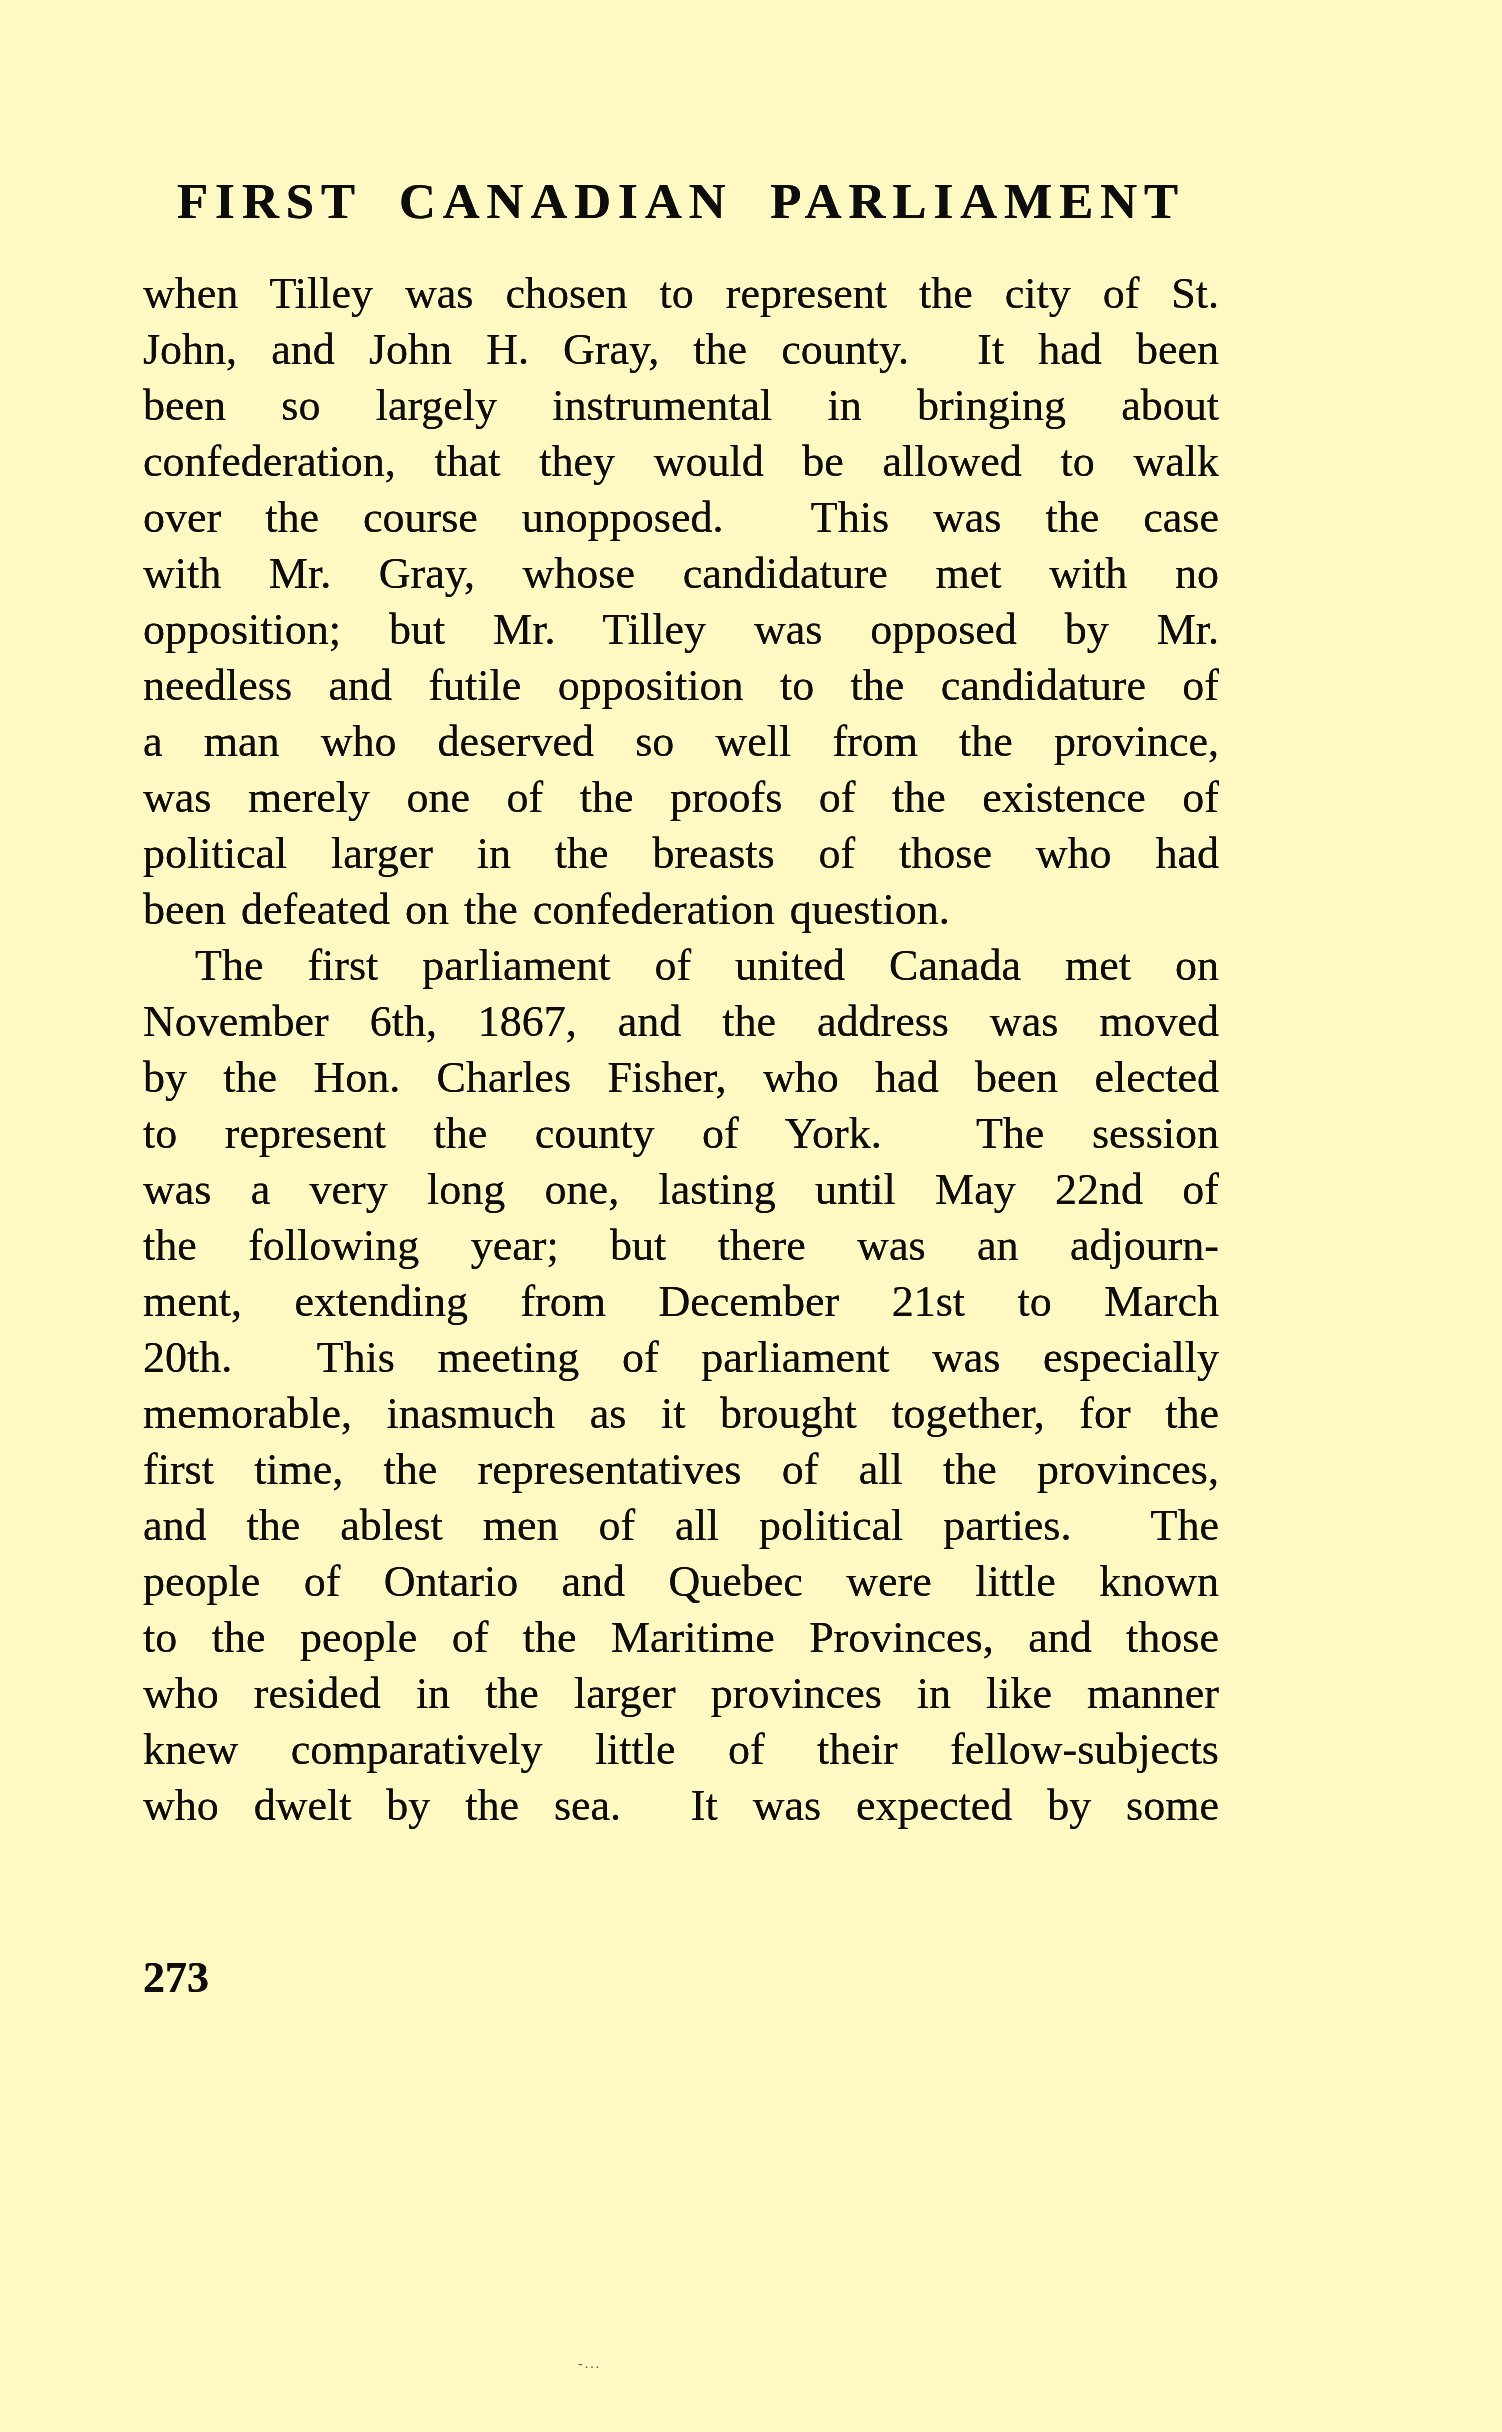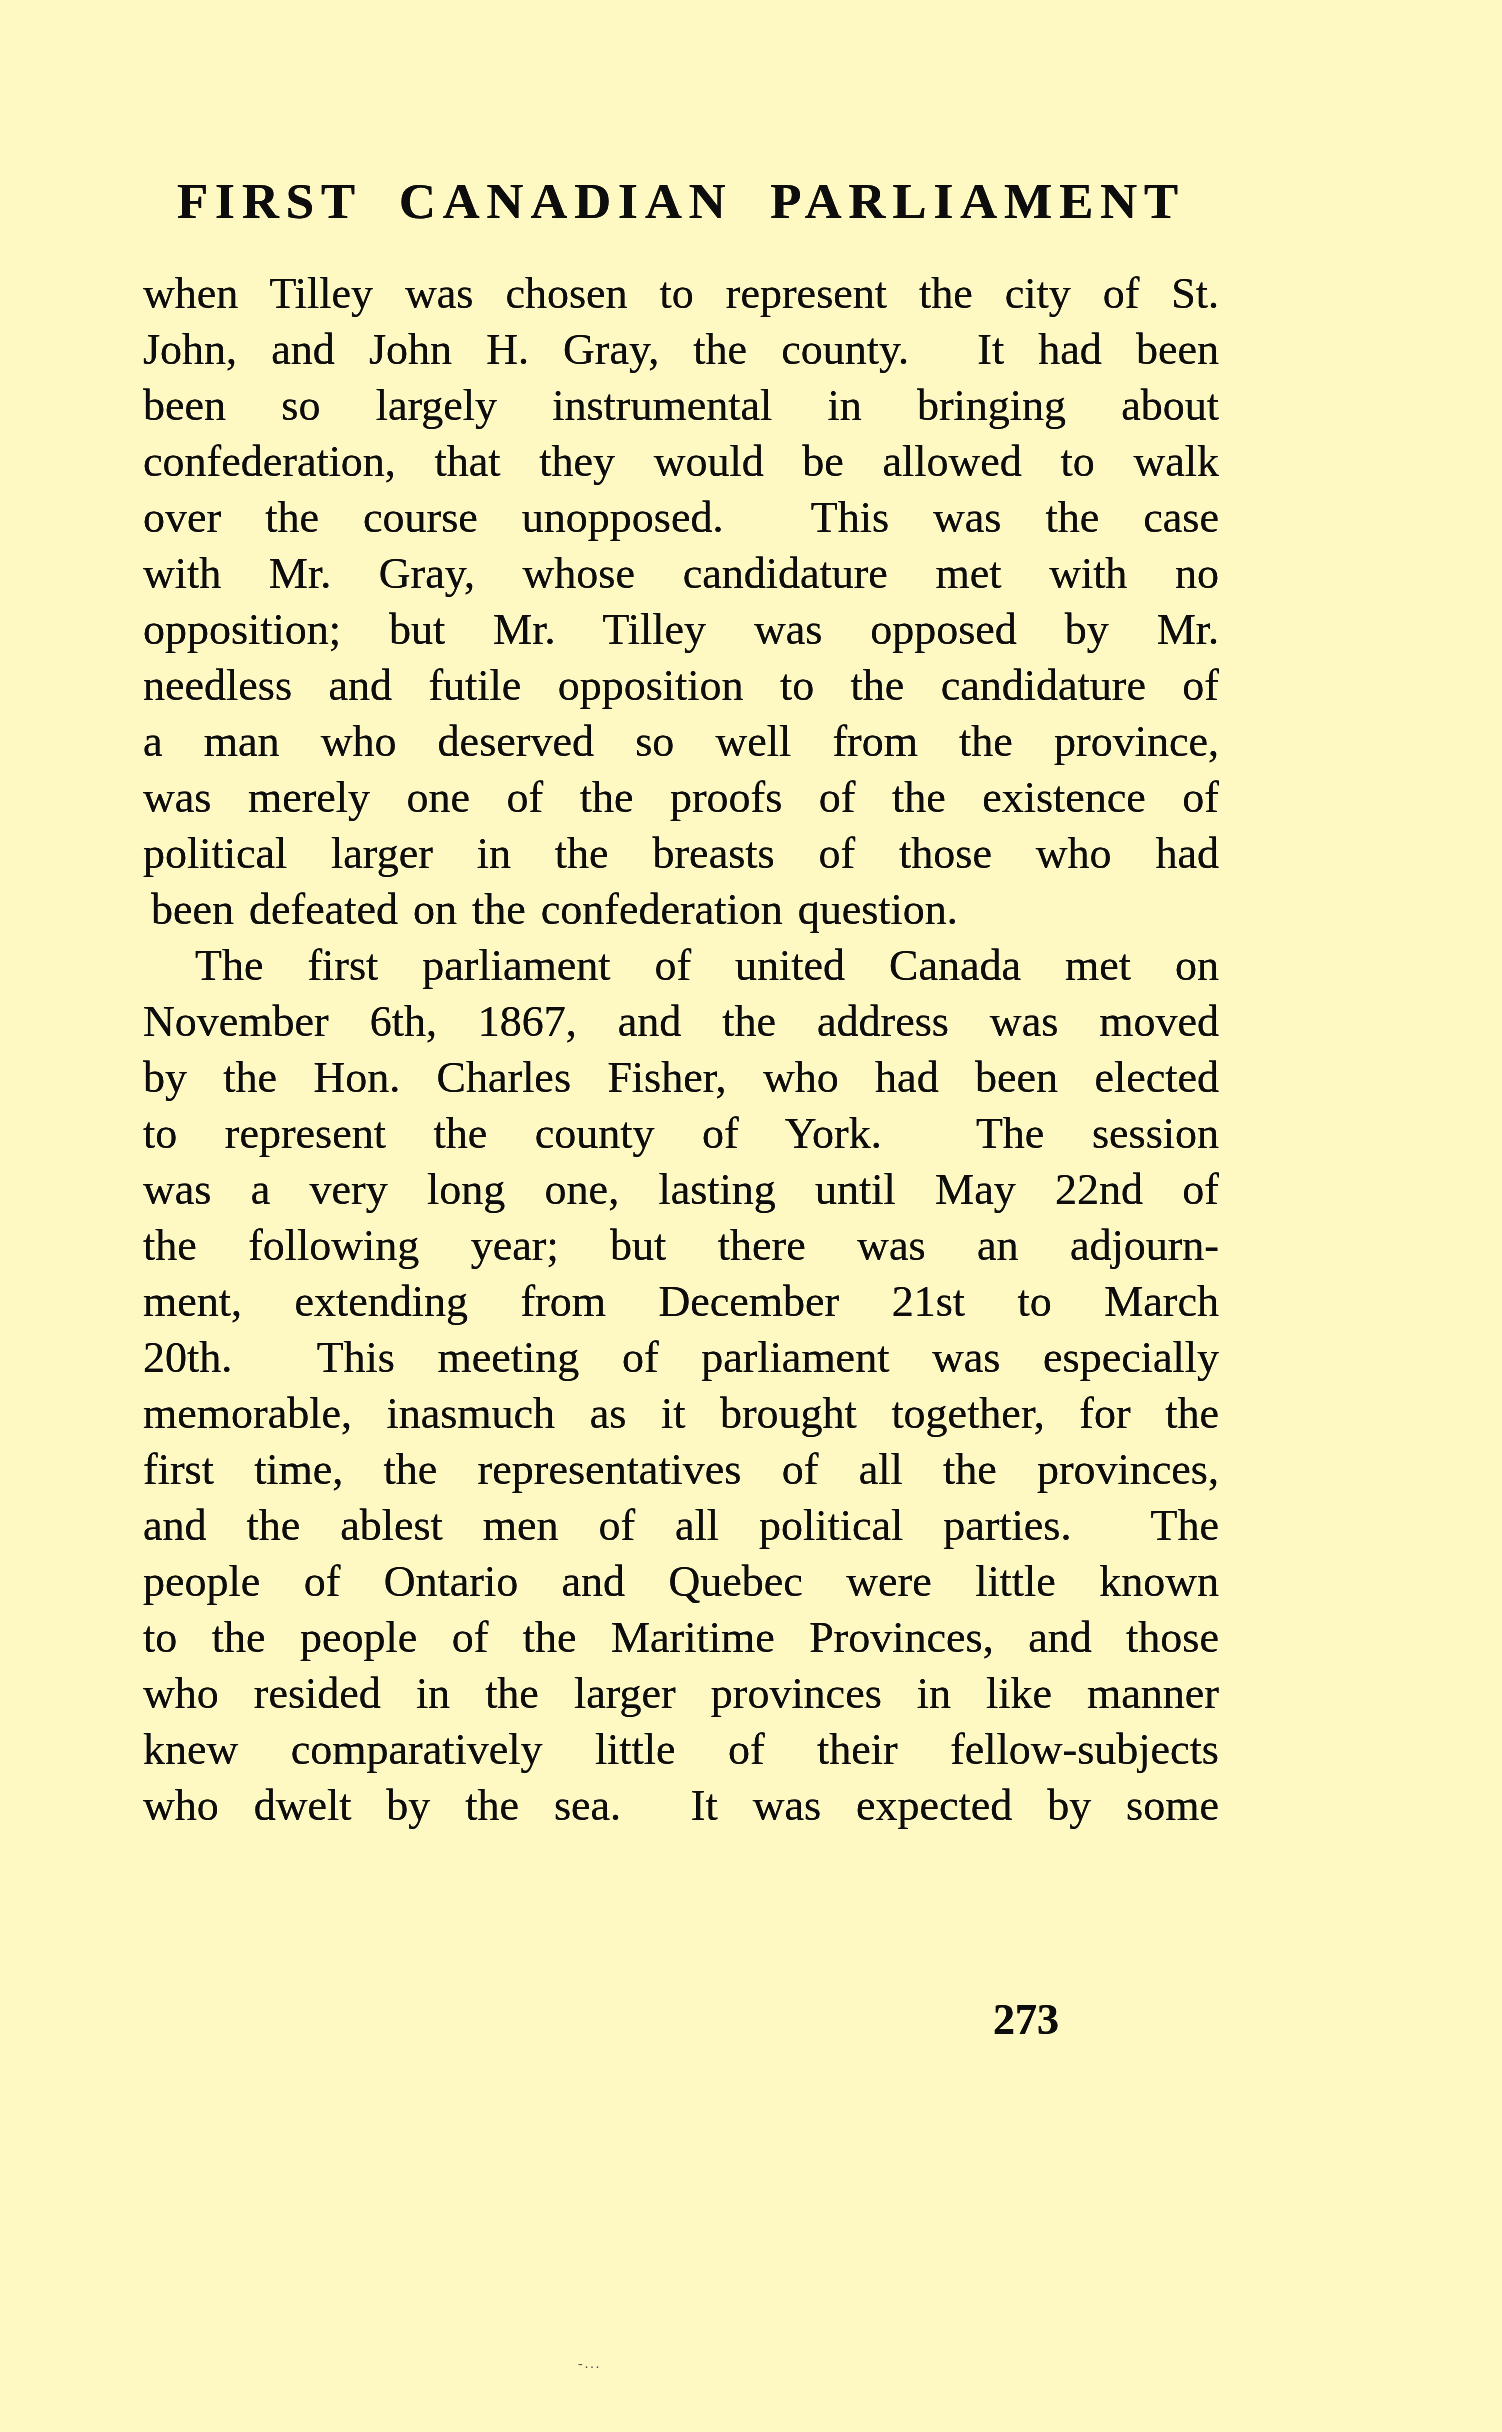--- a/index.html
+++ b/index.html
@@ -43,34 +43,32 @@
     margin: 0;
   }
   .line {
     text-align: justify;
     -moz-text-align-last: justify;
     text-align-last: justify;
   }
   .line.para-end {
     -moz-text-align-last: left;
     text-align-last: left;
-    margin-left: 8px;
   }
   .line.indent {
     text-indent: 52px;
   }
   .page-number {
     position: absolute;
-    top: 1992px;
+    top: 1950px;
     left: 143px;
     width: 1076px;
     font-size: 44px;
     line-height: 56px;
     font-weight: bold;
-    text-align: right;
     padding-right: 160px;
     box-sizing: border-box;
     text-shadow: 0 0 0.5px currentColor;
   }
   .scan-artifact {
     position: absolute;
     top: 2356px;
     left: 578px;
     font-size: 14px;
     letter-spacing: 2px;

